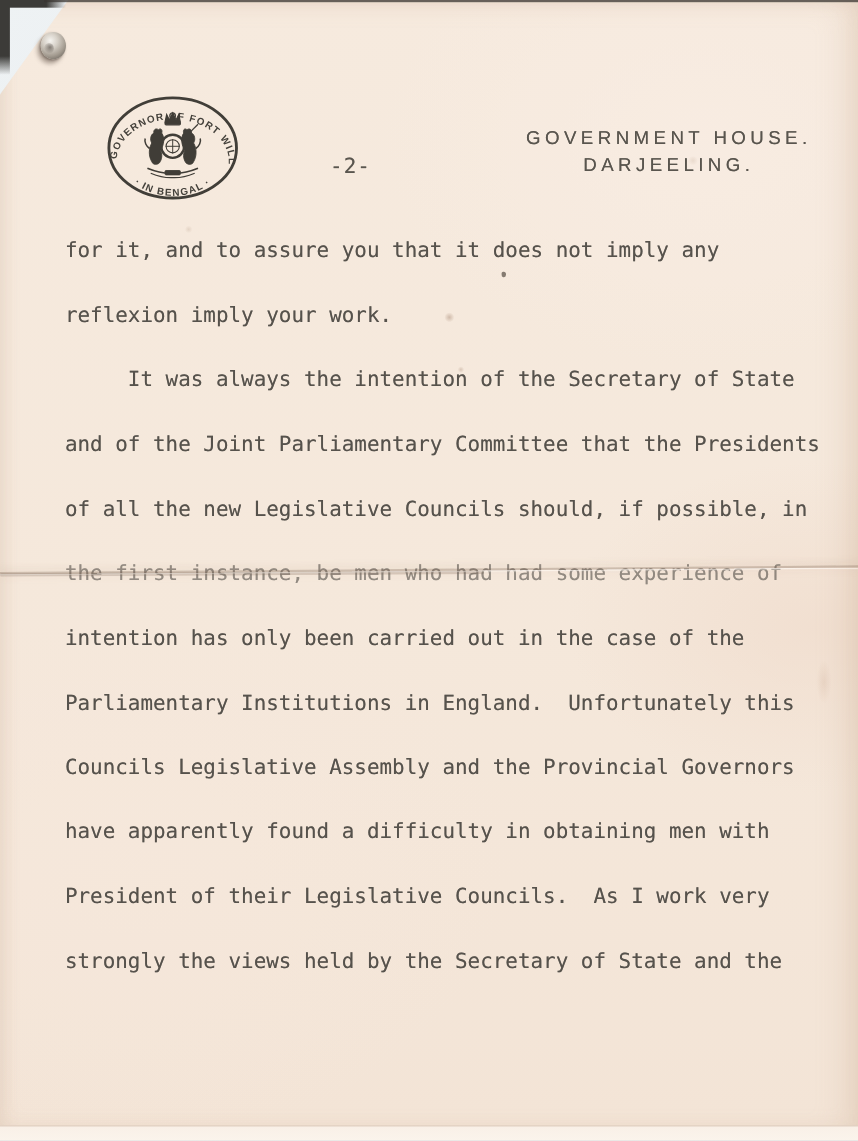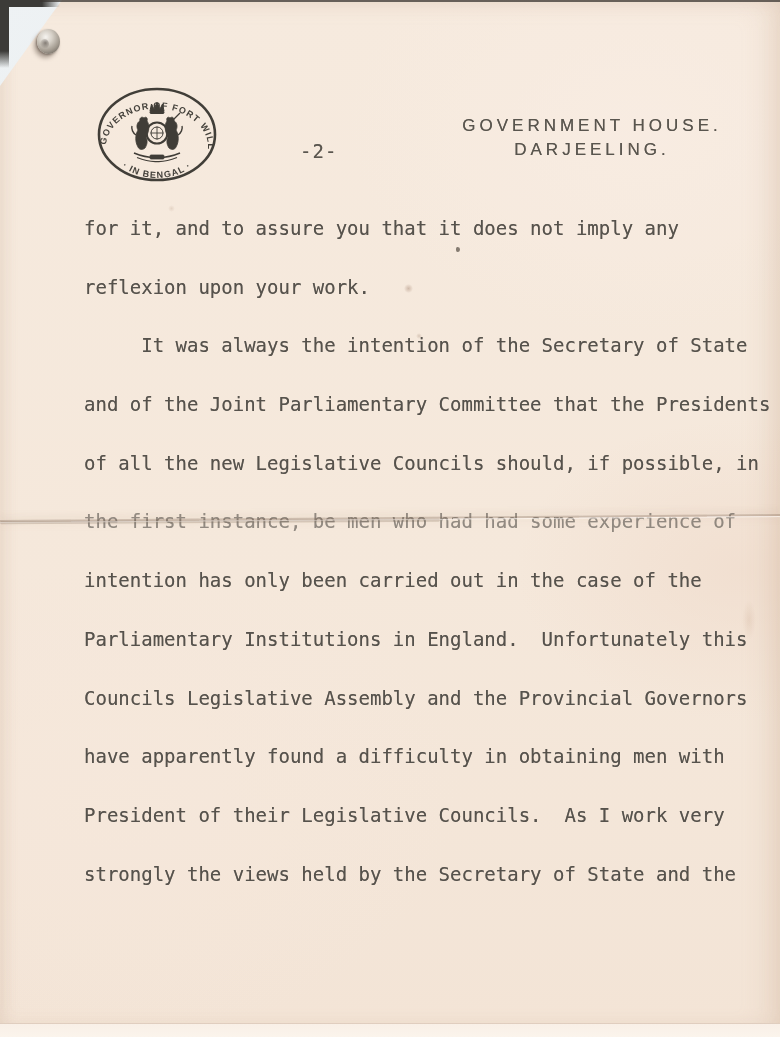--- a/index.html
+++ b/index.html
@@ -30,35 +30,35 @@
                     inset 4px 4px 14px rgba(180,150,128,0.10);
          filter:drop-shadow(-2px 2px 3px rgba(120,100,88,0.40));}
 
   
   .seal{position:absolute;left:94px;top:85px;width:126px;height:99px;}
   .seal svg{display:block;width:100%;height:100%;}
   .seal .arc-text{font-family:"Liberation Sans",sans-serif;font-size:9px;
                   letter-spacing:1.1px;fill:#44413b;font-weight:bold;}
 
   
-  .letterhead{position:absolute;left:444px;top:116px;width:296px;text-align:center;
+  .letterhead{position:absolute;left:460px;top:116px;width:296px;text-align:center;
               font-family:"Liberation Sans",sans-serif;color:#59554e;}
   .letterhead .lh1{font-size:17px;letter-spacing:4px;white-space:pre;
                    text-shadow:0 0 0.5px rgba(89,85,78,0.8);}
   .letterhead .lh2{font-size:17px;letter-spacing:4px;margin-top:4px;white-space:pre;
                    text-shadow:0 0 0.5px rgba(89,85,78,0.8);}
 
   
   .pagenum{position:absolute;left:300px;top:140px;font-size:19px;color:#5a564f;
            letter-spacing:1px;text-shadow:0 0 0.6px rgba(90,86,79,0.6);}
 
   
   .bodytext{position:absolute;left:59px;top:216px;right:16px;color:#56524c;
             font-size:19px;text-shadow:0 0 0.6px rgba(86,82,76,0.55);}
-  .bline{height:58.7px;line-height:24px;white-space:pre;margin-left:25px;}
+  .bline{height:58.7px;line-height:24px;white-space:pre;}
   .bline.faded{opacity:0.62;}
 
   
   .crease{position:absolute;left:0;top:517px;width:780px;height:2px;
           background:rgba(121,95,79,0.32);transform:rotate(-0.45deg);
           box-shadow:0 1px 1px rgba(255,250,244,0.75),0 -3px 6px rgba(176,144,122,0.22),0 3px 7px rgba(190,160,138,0.12);}
   .crease2{position:absolute;left:0;top:520px;width:440px;height:3px;
            background:rgba(110,86,70,0.22);transform:rotate(-0.3deg);border-radius:2px;}
 
   
@@ -124,21 +124,21 @@
 
     <div class="pagenum">-2-</div>
 
     <div class="letterhead">
       <div class="lh1">GOVERNMENT HOUSE.</div>
       <div class="lh2">DARJEELING.</div>
     </div>
 
     <div class="bodytext">
       <div class="bline">for it, and to assure you that it does not imply any</div>
-      <div class="bline">reflexion upon your work.</div>
+      <div class="bline">reflexion imply your work.</div>
       <div class="bline">     It was always the intention of the Secretary of State</div>
       <div class="bline">and of the Joint Parliamentary Committee that the Presidents</div>
       <div class="bline">of all the new Legislative Councils should, if possible, in</div>
       <div class="bline faded">the first instance, be men who had had some experience of</div>
       <div class="bline">intention has only been carried out in the case of the</div>
       <div class="bline">Parliamentary Institutions in England.  Unfortunately this</div>
       <div class="bline">Councils Legislative Assembly and the Provincial Governors</div>
       <div class="bline">have apparently found a difficulty in obtaining men with</div>
       <div class="bline">President of their Legislative Councils.  As I work very</div>
       <div class="bline">strongly the views held by the Secretary of State and the</div>

